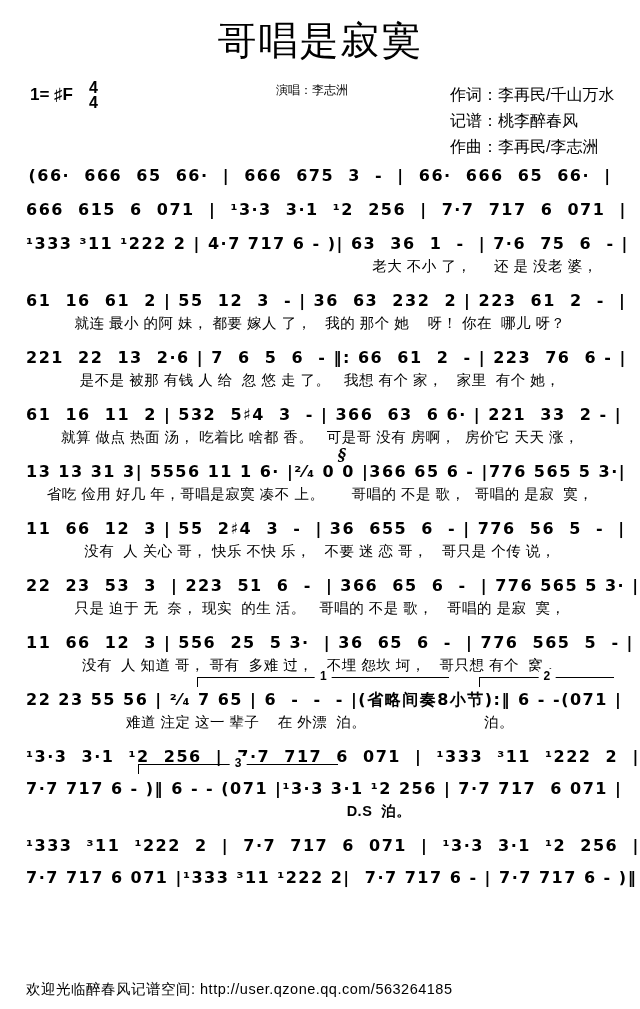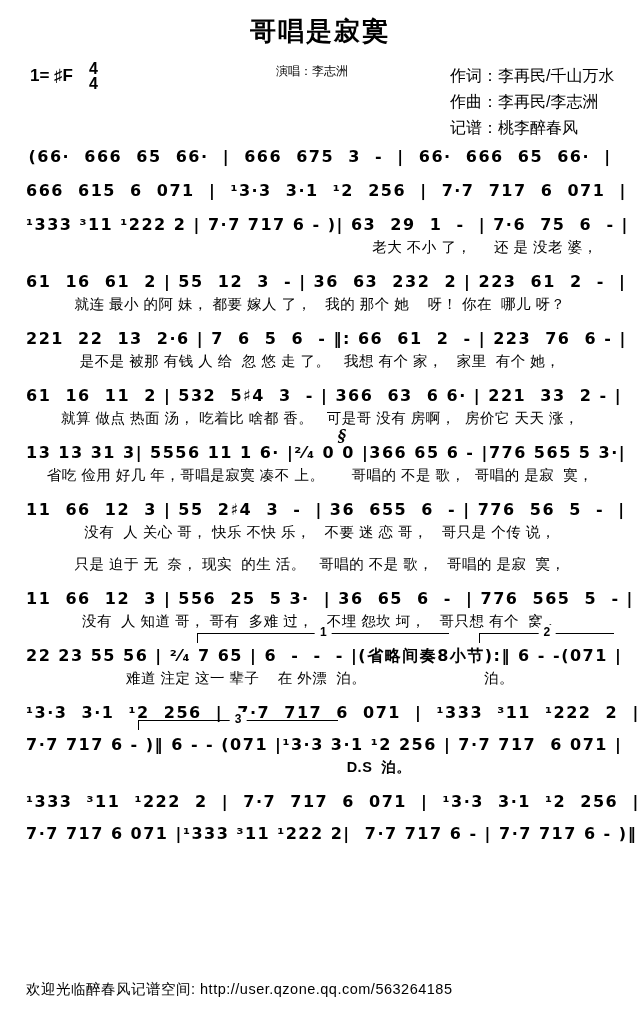--- a/index.html
+++ b/index.html
@@ -7,21 +7,21 @@
   body {
     width: 640px; height: 1009px; overflow: hidden;
     font-family: "Liberation Sans", sans-serif;
     color: #000;
   }
   .sheet { padding: 10px 26px 0 26px; position: relative; height: 100%; }
 
   
   .title {
     text-align: center; font-family: "Liberation Serif", serif;
-    font-weight: bold; font-size: 26px; letter-spacing: 2px; margin-top: 4px;
+    font-weight: normal; font-size: 39px; letter-spacing: 2px; margin-top: 4px;
   }
   .meta { position: relative; height: 84px; margin-top: 6px; }
   .keysig {
     position: absolute; left: 4px; top: 6px;
     font-weight: bold; font-size: 17px; display: flex; align-items: center; gap: 16px;
   }
   .timesig { display: inline-flex; flex-direction: column; line-height: 15px; text-align: center; font-size: 16px; }
   .performer { position: absolute; left: 250px; top: 8px; font-size: 12px; }
   .credits { position: absolute; left: 408px; top: 8px; font-size: 16px; line-height: 26px; }
   .credits div { white-space: pre; margin-left: 16px; }
@@ -80,37 +80,37 @@
     <div class="keysig">
       <span>1= ♯F</span>
       <span class="timesig">
         <span>4</span>
         <span>4</span>
       </span>
     </div>
     <div class="performer">演唱：李志洲</div>
     <div class="credits">
       <div>作词：李再民/千山万水</div>
+      <div>记谱：桃李醉春风</div>
       <div>作曲：李再民/李志洲</div>
-      <div>记谱：桃李醉春风</div>
     </div>
   </div>
 
   <div class="score">
 
     <div class="system sp10">
       <div class="notes">(66·  666  65  66·  |  666  675  3  -  |  66·  666  65  66·  |</div>
     </div>
 
     <div class="system sp10">
       <div class="notes">666  615  6  071  |  ¹3·3  3·1  ¹2  256  |  7·7  717  6  071  |</div>
     </div>
 
     <div class="system">
-      <div class="notes">¹333 ³11 ¹222 2 | 7·7 717 6 - )| 63  29  1  -  | 7·6  75  6  - |</div>
+      <div class="notes">¹333 ³11 ¹222 2 | 4·7 717 6 - )| 63  36  1  -  | 7·6  75  6  - |</div>
       <div class="lyrics ind-right">老大 不小 了，     还 是 没老 婆，</div>
     </div>
 
     <div class="system">
       <div class="notes">61  16  61  2 | 55  12  3  - | 36  63  232  2 | 223  61  2  -  |</div>
       <div class="lyrics">就连 最小 的阿 妹， 都要 嫁人 了，   我的 那个 她    呀！ 你在  哪儿 呀？</div>
     </div>
 
     <div class="system">
       <div class="notes">221  22  13  2·6 | 7  6  5  6  - ‖: 66  61  2  - | 223  76  6 - |</div>
@@ -127,20 +127,21 @@
       <div class="notes">13 13 31 3| 5556 11 1 6· |²⁄₄ 0 0 |366 65 6 - |776 565 5 3·|</div>
       <div class="lyrics">省吃 俭用 好几 年，哥唱是寂寞 凑不 上。      哥唱的 不是 歌，  哥唱的 是寂  寞，</div>
     </div>
 
     <div class="system">
       <div class="notes">11  66  12  3 | 55  2♯4  3  -  | 36  655  6  - | 776  56  5  -  |</div>
       <div class="lyrics">没有  人 关心 哥， 快乐 不快 乐，   不要 迷 恋 哥，   哥只是 个传 说，</div>
     </div>
 
     <div class="system">
+      <div class="notes">22  23  53  3  | 223  51  6  -  | 366  65  6  -  | 776 565 5 3· |</div>
       <div class="lyrics">只是 迫于 无  奈， 现实  的生 活。   哥唱的 不是 歌，   哥唱的 是寂  寞，</div>
     </div>
 
     <div class="system">
       <div class="notes">11  66  12  3 | 556  25  5 3·  | 36  65  6  -  | 776  565  5  - |</div>
       <div class="lyrics">没有  人 知道 哥， 哥有  多难 过，   不埋 怨坎 坷，   哥只想 有个  窝，</div>
     </div>
 
     <div class="system">
       <div class="volta volta1">

